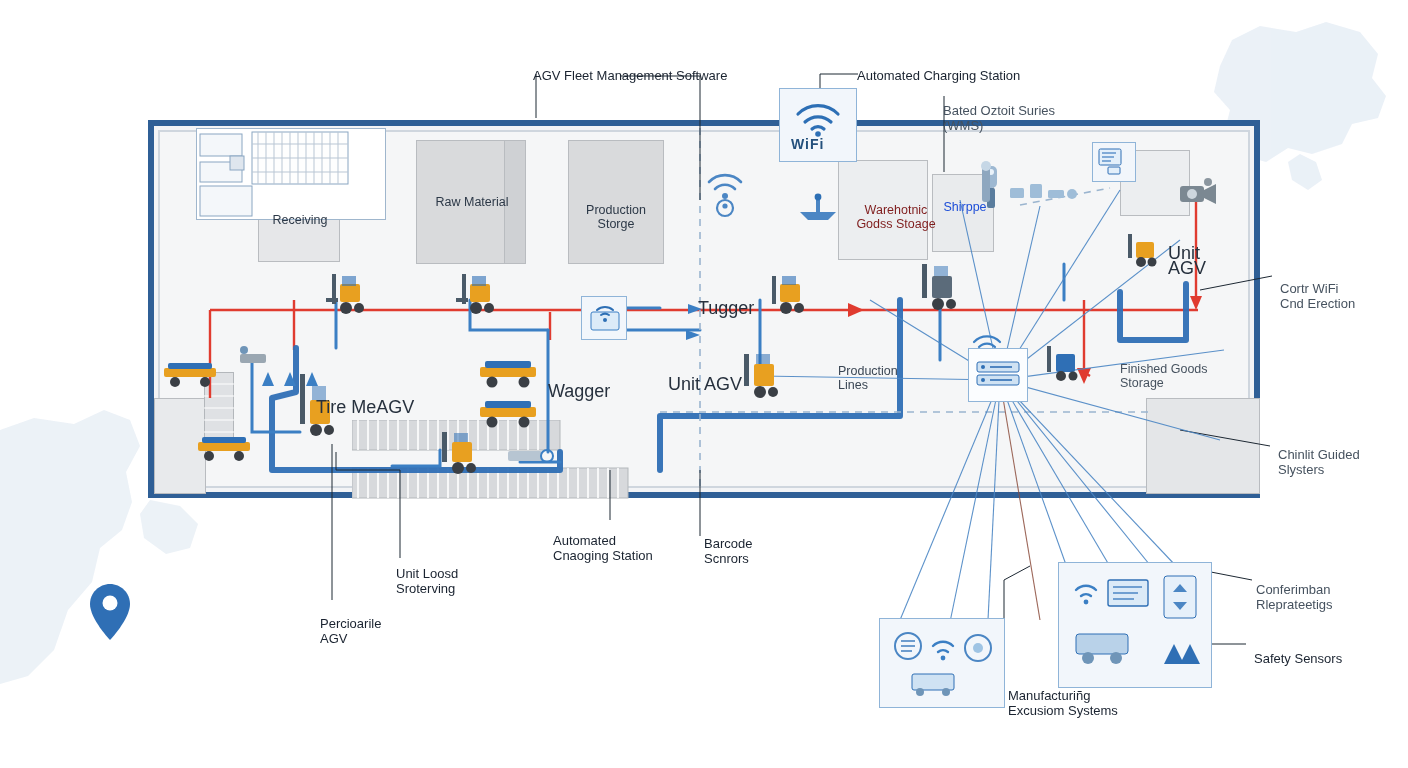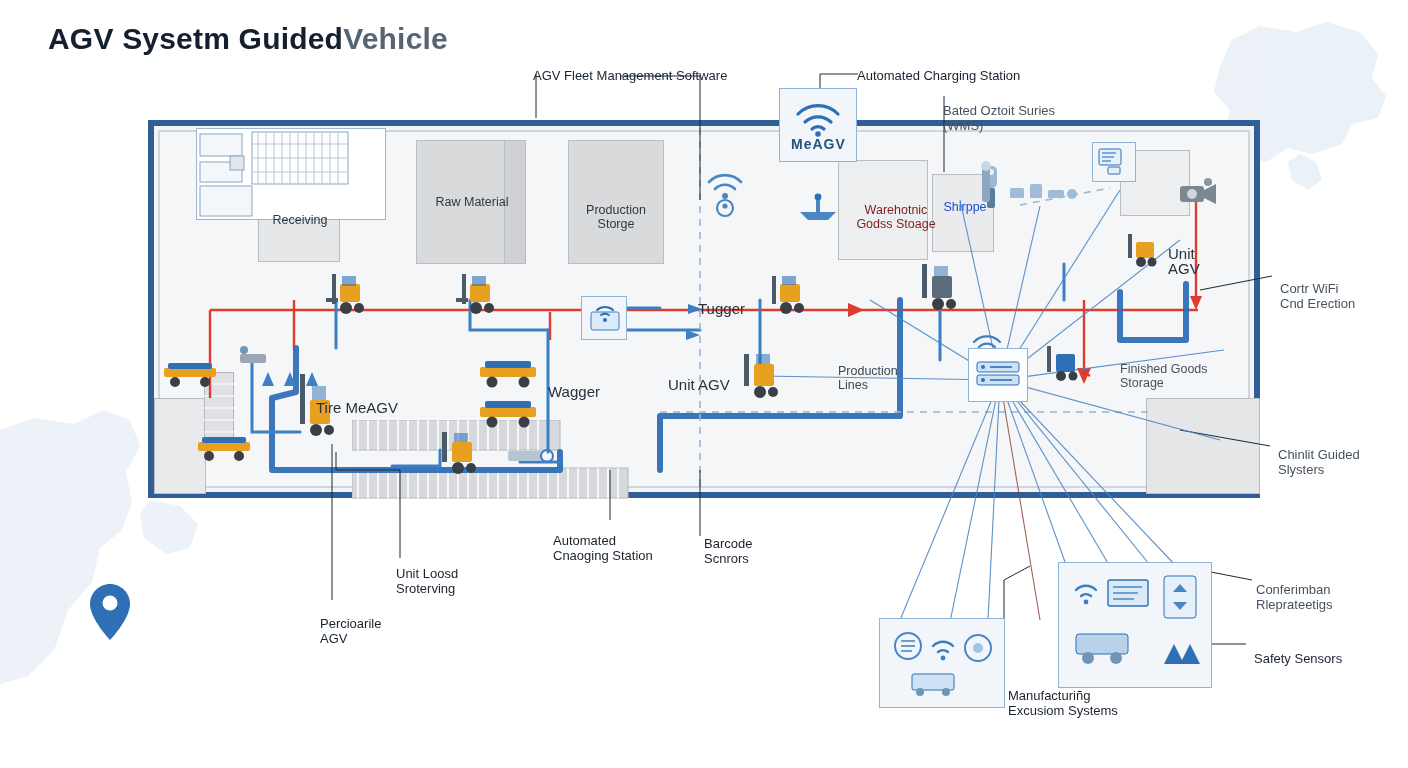--- a/index.html
+++ b/index.html
@@ -37,21 +37,21 @@
   .zone.light{background:#e6e7e9;}
   .zone-label{
     position:absolute;font-size:12.5px;color:#2c3847;line-height:14px;
     text-align:center;width:120px;
   }
   
   .calloutlbl{
     position:absolute;font-size:13px;color:#1a2330;line-height:15px;
     white-space:pre-line;
   }
-  .calloutlbl.small{font-size:15px;color:#27313e;}
+  .calloutlbl.small{font-size:18px;color:#27313e;}
   .calloutlbl.blur{color:#46525f;}
   
   .devbox{
     position:absolute;background:#f2f6fb;border:1.5px solid #8fb4d8;
     box-sizing:border-box;
   }
   .devbox.white{background:#fbfdff;}
   
   #pin{left:88px;top:582px;}
   svg{display:block;}
@@ -72,23 +72,20 @@
       <path d="M0 430 l34 -12 40 6 30 -14 26 10 10 26 -14 26 6 30 -10 28 -22 18 -8 34 -24 28 -14 40 -26 26 -28 8 -16 24 -24 10 L0 768 Z"></path>
       <path d="M150 500 l30 6 18 18 -8 24 -24 6 -22 -16 -4 -24z"></path>
     </g>
   </svg>
 
   <svg class="abs" id="pin" width="44" height="62" viewBox="0 0 44 62">
     <path d="M22 2 C11 2 2 11 2 22 C2 37 22 58 22 58 C22 58 42 37 42 22 C42 11 33 2 22 2 Z" fill="#2f6fb5"></path>
     <circle cx="22" cy="21" r="7.5" fill="#ffffff"></circle>
   </svg>
 
-  <div class="abs" id="title">
-    <span>AGV Sysetm Guided</span><span class="ghost">Vehicle</span>
-  </div>
 
   <div class="abs" id="floor">
     <div id="floor-inner"></div>
   </div>
 
   <div class="zone light abs" style="left:258px;top:190px;width:82px;height:72px;"></div>
   <div class="zone abs" style="left:416px;top:140px;width:110px;height:124px;"></div>
   <div class="zone abs" style="left:504px;top:140px;width:22px;height:124px;background:#cfd1d4;"></div>
   <div class="zone abs" style="left:568px;top:140px;width:96px;height:124px;"></div>
   <div class="zone light abs" style="left:838px;top:160px;width:90px;height:100px;background:#eceef0;"></div>
@@ -285,21 +282,21 @@
   <div class="devbox abs" style="left:779px;top:88px;width:78px;height:74px;"></div>
   <svg class="abs" style="left:792px;top:98px;" width="52" height="40" viewBox="0 0 52 40">
     <g fill="none" stroke="#2d6fb5" stroke-width="3.2" stroke-linecap="round">
       <path d="M6 16 A28 28 0 0 1 46 16"></path>
       <path d="M13 24 A19 19 0 0 1 39 24"></path>
       <path d="M20 31 A9 9 0 0 1 32 31"></path>
     </g>
     <circle cx="26" cy="36" r="2.8" fill="#2d6fb5"></circle>
   </svg>
   <div class="abs" style="left:791px;top:136px;font-size:14px;font-weight:bold;color:#24507c;letter-spacing:1px;">
-    <span>MeAGV</span>
+    <span>WiFi</span>
   </div>
   <svg class="abs" style="left:796px;top:192px;" width="44" height="30" viewBox="0 0 44 30">
     <path d="M4 20 L40 20 L32 28 L12 28 Z" fill="#4b86c4"></path>
     <rect x="20" y="6" width="4" height="14" fill="#4b86c4"></rect>
     <circle cx="22" cy="5" r="3.4" fill="#2d6fb5"></circle>
   </svg>
 
   <svg class="abs" style="left:704px;top:166px;" width="42" height="52" viewBox="0 0 42 52">
     <g fill="none" stroke="#4b86c4" stroke-width="2.6" stroke-linecap="round">
       <path d="M5 16 A22 22 0 0 1 37 16"></path>

